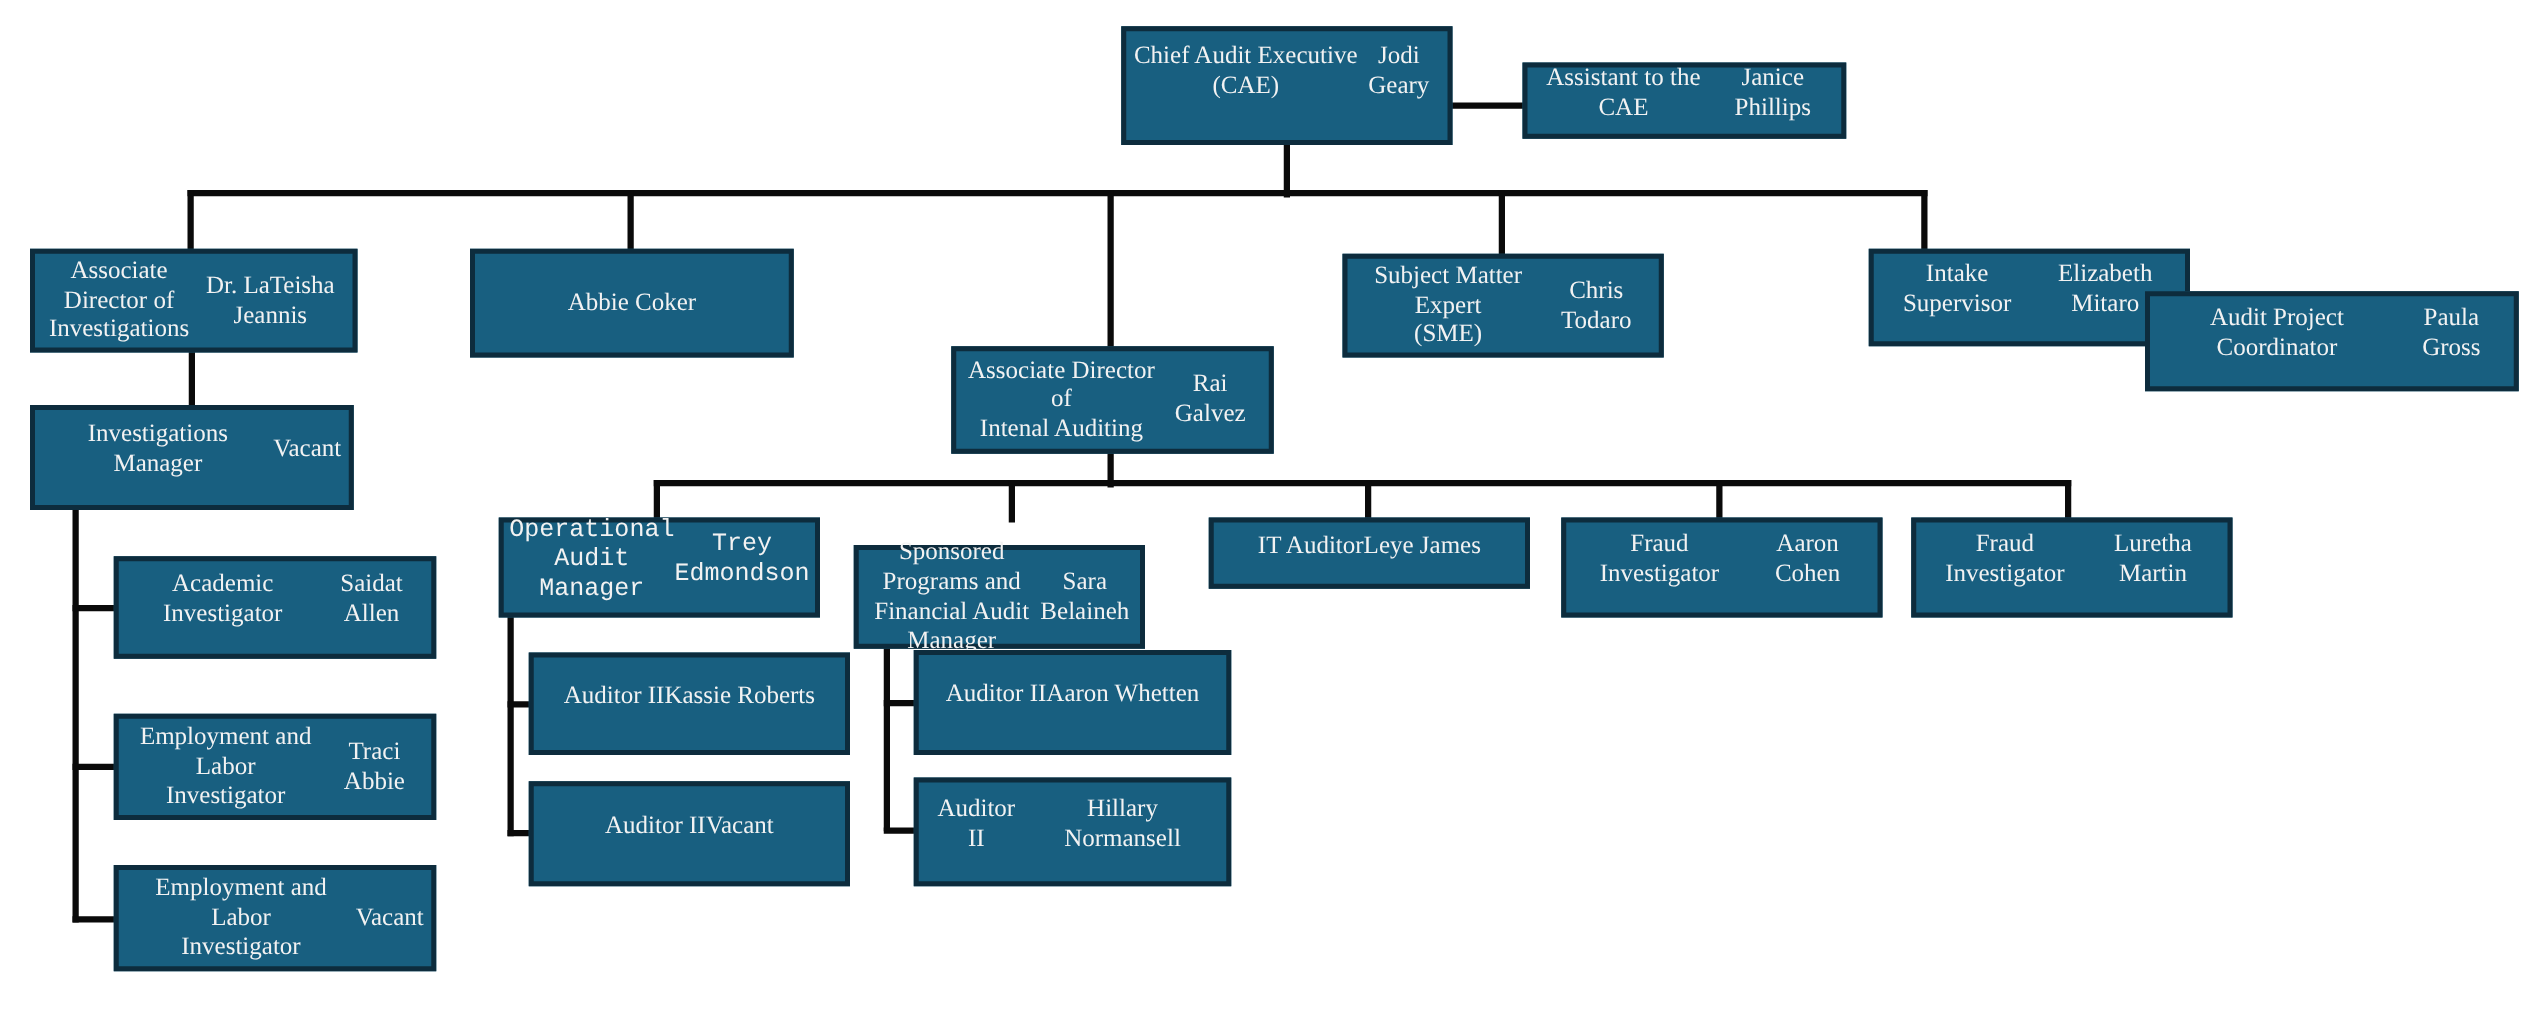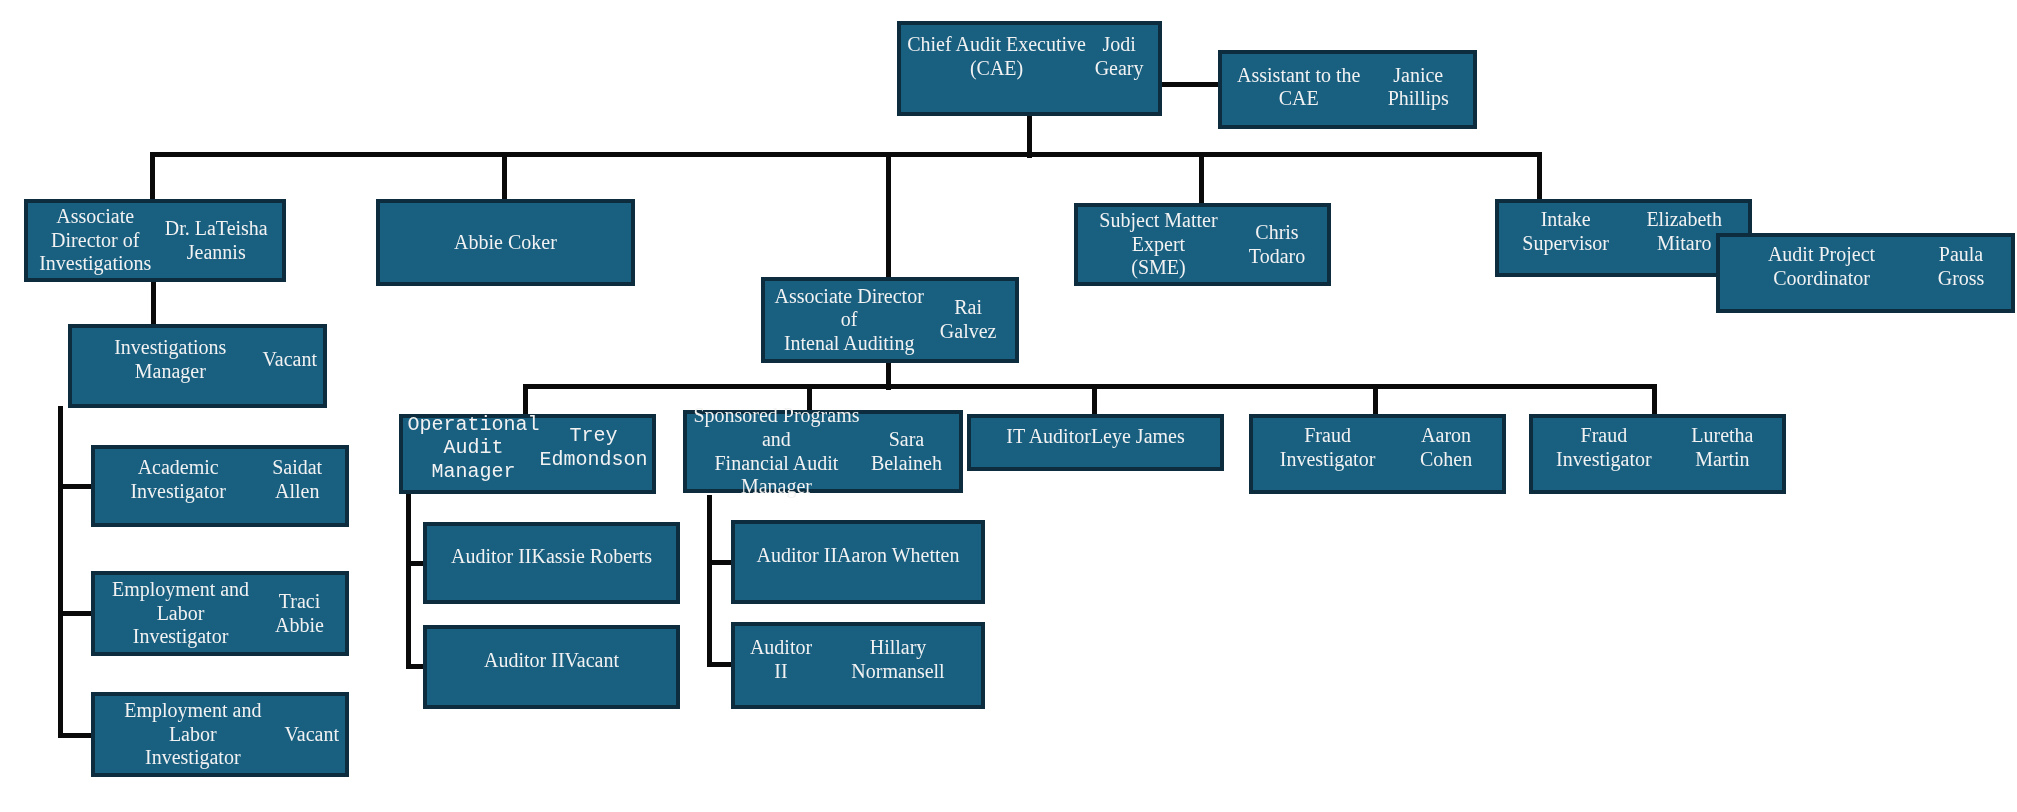--- a/index.html
+++ b/index.html
@@ -65,21 +65,21 @@
   <div class="line" style="left:406px;top:664px;width:20px;height:5px;"></div>
   <div class="line" style="left:707px;top:495px;width:5px;height:170px;"></div>
   <div class="line" style="left:707px;top:560px;width:27px;height:5px;"></div>
   <div class="line" style="left:707px;top:662px;width:27px;height:5px;"></div>
 
   <div class="node pad-b-lg" style="left:897px;top:21px;width:265px;height:95px;">
     <span class="role">Chief Audit Executive (CAE)</span>
     <span class="person">Jodi Geary</span>
   </div>
 
-  <div class="node pad-b" style="left:1218px;top:50px;width:259px;height:79px;align-items:flex-end;">
+  <div class="node pad-b" style="left:1218px;top:50px;width:259px;height:61px;">
     <span class="role">Assistant to the CAE</span>
     <span class="person">Janice Phillips</span>
   </div>
 
   <div class="node" style="left:24px;top:199px;width:262px;height:83px;">
     <span class="role">Associate Director of
 Investigations</span>
     <span class="person">Dr. LaTeisha Jeannis</span>
   </div>
 
@@ -102,21 +102,21 @@
   <div class="node pad-b" style="left:1495px;top:199px;width:257px;height:78px;">
     <span class="role">Intake Supervisor</span>
     <span class="person">Elizabeth Mitaro</span>
   </div>
 
   <div class="node pad-b" style="left:1716px;top:233px;width:299px;height:80px;">
     <span class="role">Audit Project Coordinator</span>
     <span class="person">Paula Gross</span>
   </div>
 
-  <div class="node pad-b" style="left:24px;top:324px;width:259px;height:84px;margin-left:44px;">
+  <div class="node pad-b" style="left:24px;top:324px;width:259px;height:84px;">
     <span class="role">Investigations Manager</span>
     <span class="person">Vacant</span>
   </div>
 
   <div class="node pad-b" style="left:91px;top:445px;width:258px;height:82px;">
     <span class="role">Academic Investigator</span>
     <span class="person">Saidat Allen</span>
   </div>
 
   <div class="node" style="left:91px;top:571px;width:258px;height:85px;">
@@ -129,21 +129,21 @@
     <span class="role">Employment and Labor
 Investigator</span>
     <span class="person">Vacant</span>
   </div>
 
   <div class="node pad-b" style="left:399px;top:414px;width:257px;height:80px;font-family:Liberation Mono, monospace;">
     <span class="role">Operational Audit Manager</span>
     <span class="person">Trey Edmondson</span>
   </div>
 
-  <div class="node" style="left:683px;top:410px;width:280px;height:83px;">
+  <div class="node" style="left:683px;top:436px;width:233px;height:83px;">
     <span class="role">Sponsored Programs and
 Financial Audit Manager</span>
     <span class="person">Sara Belaineh</span>
   </div>
 
   <div class="node pad-b" style="left:967px;top:414px;width:257px;height:57px;">
     <span class="role">IT Auditor</span>
     <span class="person">Leye James</span>
   </div>
 

